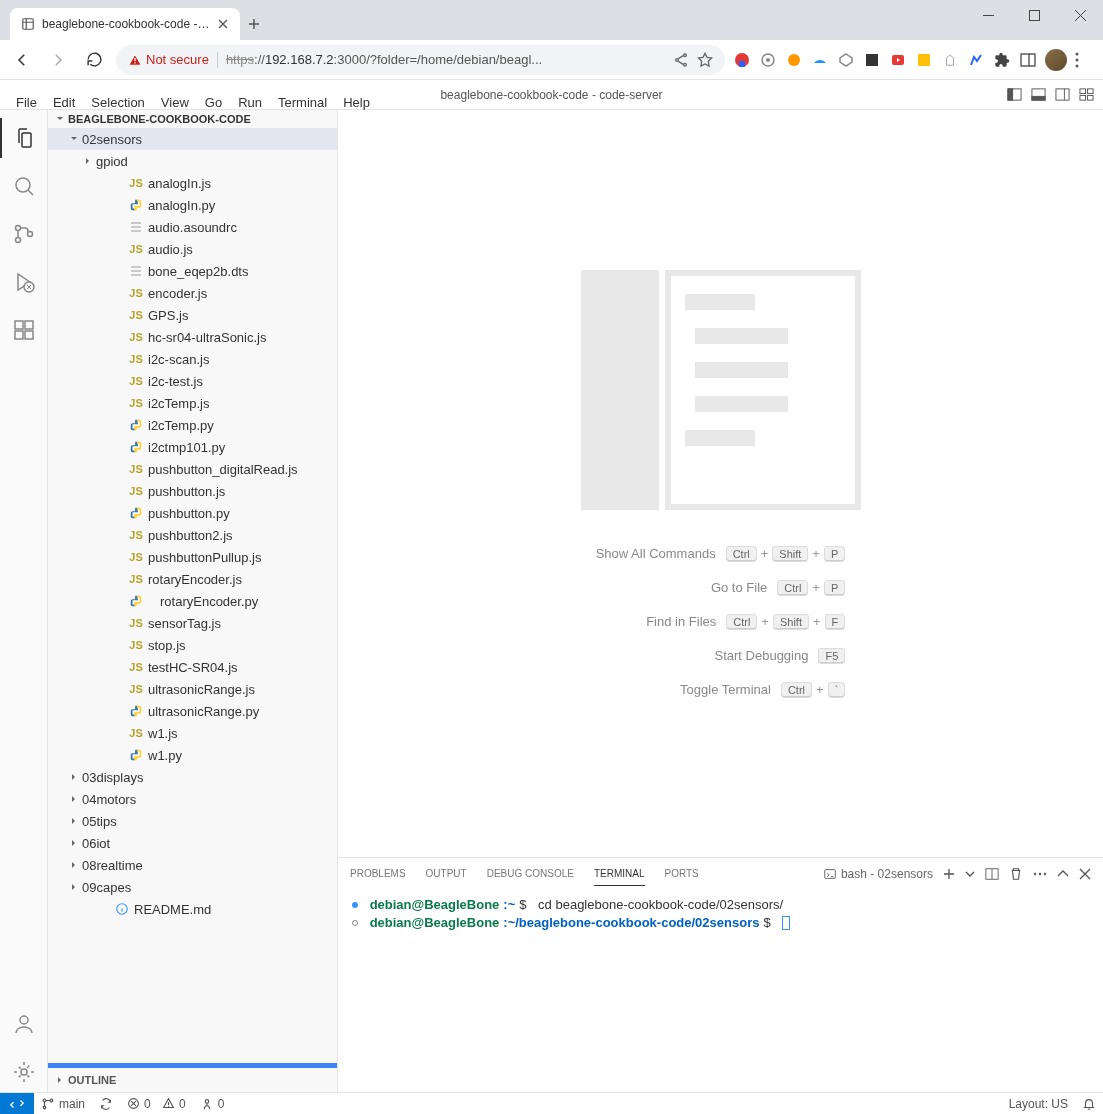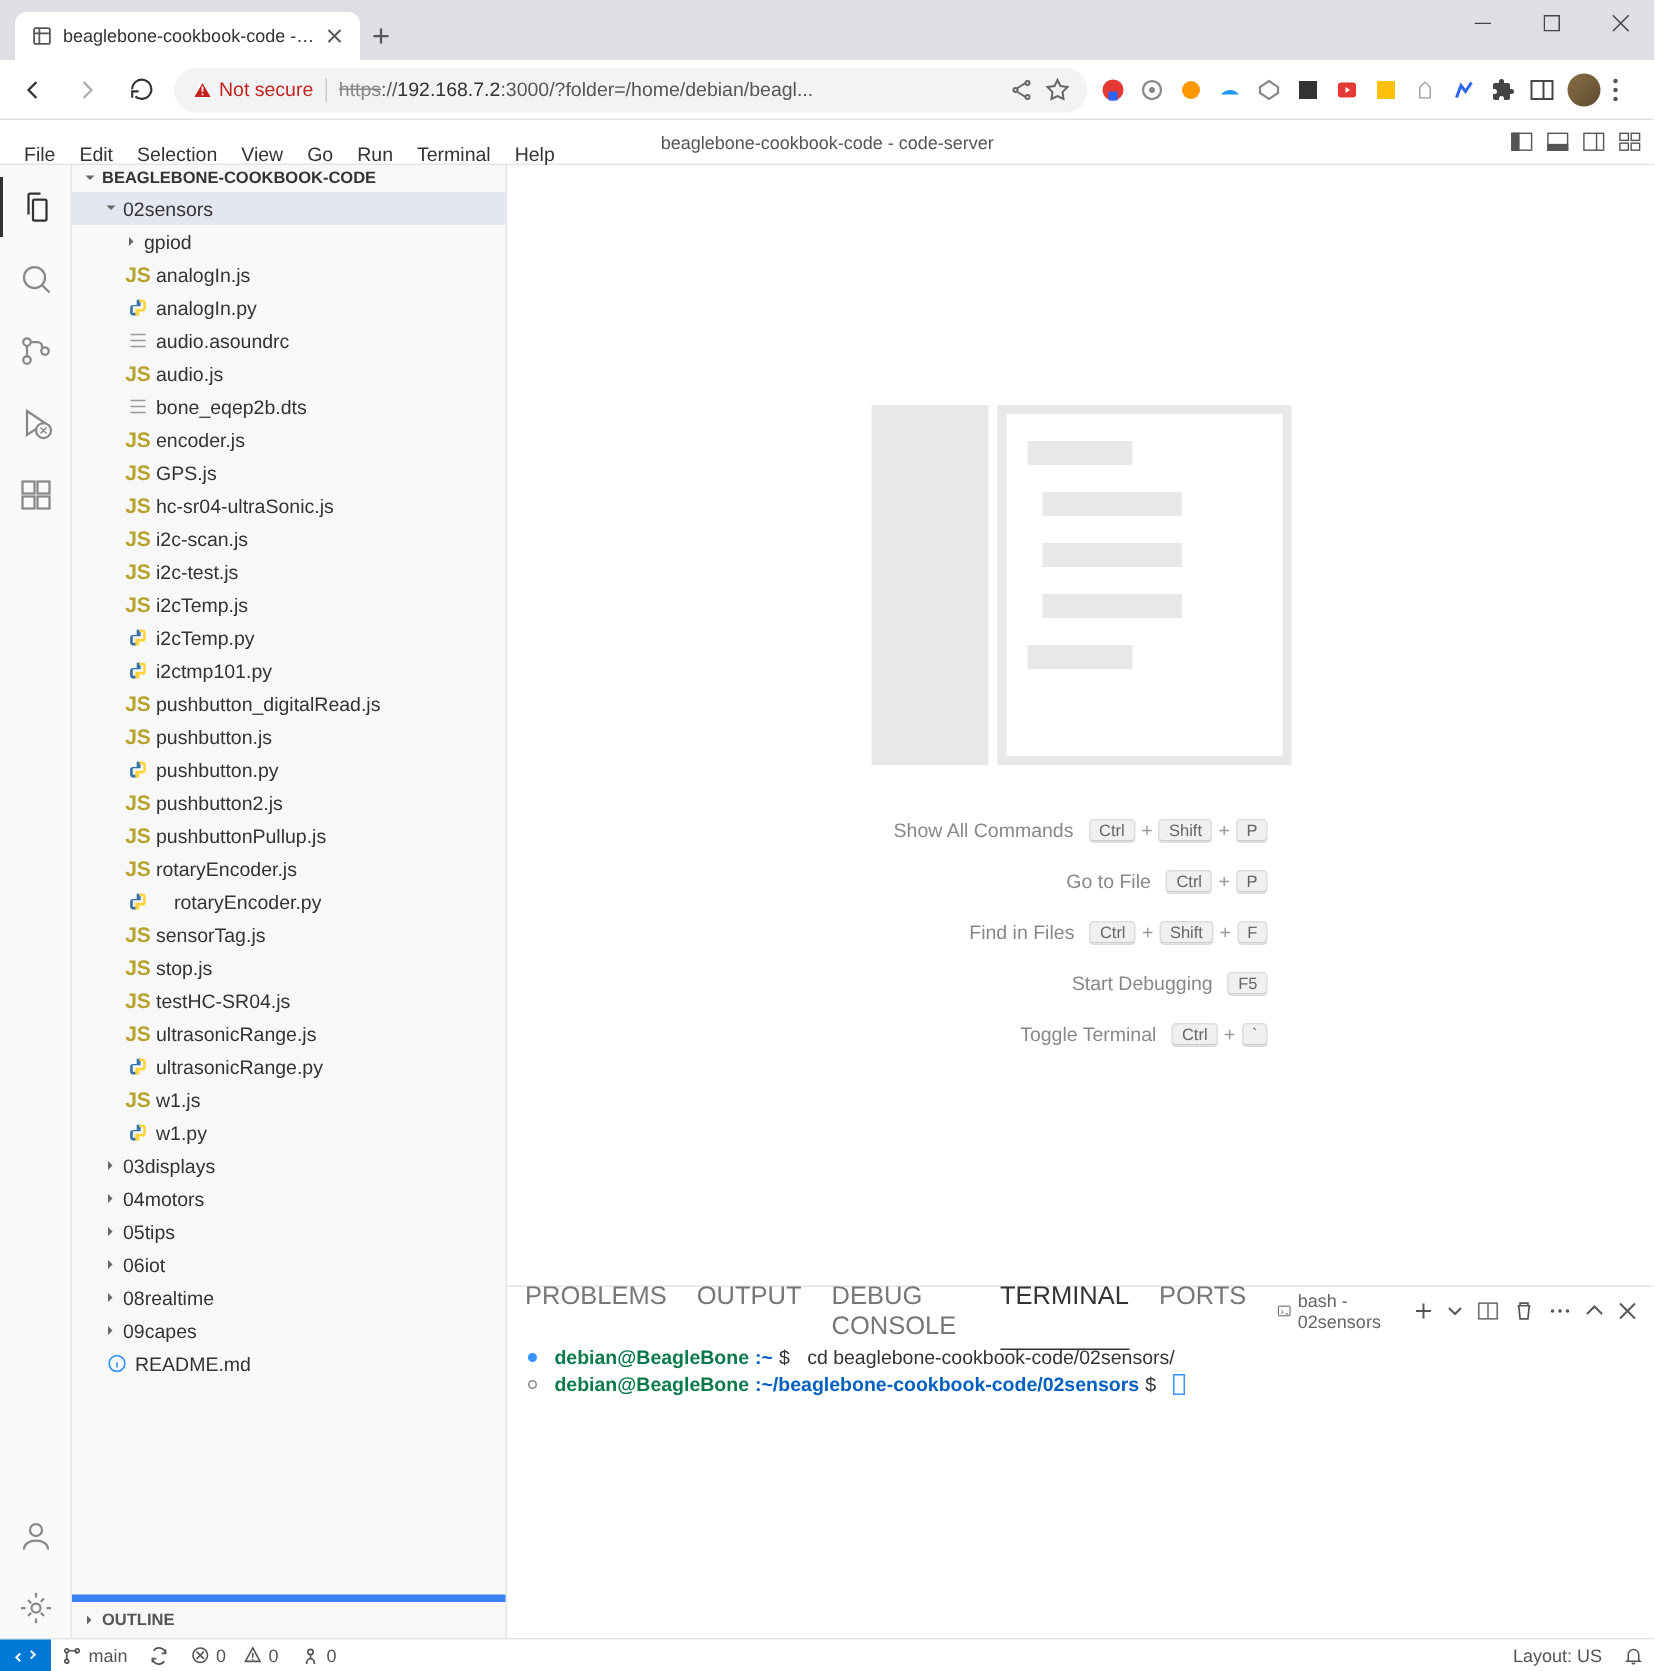--- a/index.html
+++ b/index.html
@@ -41,21 +41,21 @@
 .act-ico.active { color:#333; border-left:2px solid #333;}
 .act-spacer{flex:1;}
 
 .sidebar { width: 290px; background: #f8f8f8; display:flex;flex-direction:column; border-right:1px solid #e5e5e5;}
 .sb-header { height: 34px; display:flex;align-items:center;padding:0 14px;justify-content:space-between;color:#555;font-size:11px;letter-spacing:0.5px;}
 .sb-body { flex:1; overflow:auto;}
 .sb-root { display:flex;align-items:center;padding:3px 8px;font-weight:700;font-size:11px;color:#333;gap:4px;}
 .tree-row { display:flex;align-items:center;height:22px;font-size:13px;color:#333;gap:4px;}
 .tree-row.selected{background:#e4e6f1;}
 .tw{width:8px;height:8px;color:#666;}
-.fico{width:16px;height:16px;display:flex;align-items:center;justify-content:center;font-size:14px;font-weight:700;}
+.fico{width:16px;height:16px;display:flex;align-items:center;justify-content:center;font-size:11px;font-weight:700;margin-left:44px;}
 .js-ico{color:#b7a42e;}
 .py-ico{color:#3572A5;}
 .txt-ico{color:#999;}
 .info-ico{color:#3794ff;}
 .sb-footer{border-top:5px solid #3b82f6;}
 .sb-foot-item{display:flex;align-items:center;height:24px;padding:0 8px;font-size:11px;color:#555;font-weight:600;gap:4px;}
 
 .main-area{flex:1;display:flex;flex-direction:column;}
 .editor-empty{flex:1;display:flex;flex-direction:column;align-items:center;justify-content:center;gap:36px;}
 .empty-img{width:280px;height:240px;display:flex;gap:6px;}
@@ -63,21 +63,21 @@
 .empty-main{flex:1;border:6px solid #e8e8e8;padding:18px 14px;display:flex;flex-direction:column;gap:18px;}
 .eline{height:16px;background:#e8e8e8;}
 .eline.s1{width:45%;}.eline.s2{width:60%;margin-left:10px;}.eline.s3{width:60%;margin-left:10px;}.eline.s4{width:60%;margin-left:10px;}.eline.s5{width:45%;}
 .hints{display:flex;flex-direction:column;gap:18px;align-items:flex-end;}
 .hint-row{display:flex;align-items:center;gap:10px;color:#888;font-size:13px;}
 .hint-keys{display:flex;gap:4px;align-items:center;color:#999;}
 .kbd{background:#f0f0f0;border:1px solid #ddd;border-radius:3px;padding:1px 6px;font-size:11px;color:#666;box-shadow:inset 0 -1px #ccc;}
 
 .panel{height:235px;border-top:1px solid #e5e5e5;display:flex;flex-direction:column;}
 .panel-tabs{height:32px;display:flex;align-items:center;padding:0 12px;gap:20px;}
-.ptab{font-size:17px;color:#777;padding:6px 0;}
+.ptab{font-size:10px;color:#777;padding:6px 0;}
 .ptab.active{color:#333;border-bottom:1px solid #333;}
 .panel-right{margin-left:auto;display:flex;align-items:center;gap:10px;color:#666;font-size:12px;}
 .term-body{flex:1;padding:6px 14px;font-family:Consolas,monospace;font-size:13px;line-height:18px;}
 .term-line{display:flex;align-items:center;gap:4px;}
 .bullet{width:6px;height:6px;border-radius:50%;}
 .b-blue{background:#3794ff;}
 .b-empty{border:1px solid #888;}
 .t-green{color:#0a7a4b;font-weight:600;}
 .t-blue{color:#0060c0;font-weight:600;}
 .t-plain{color:#333;}

